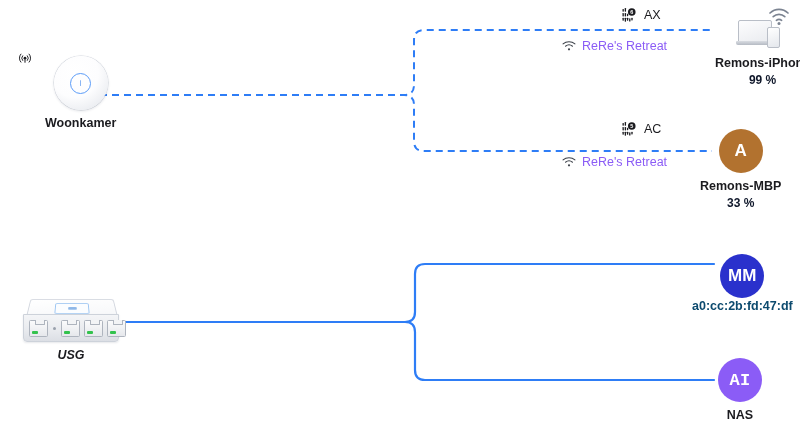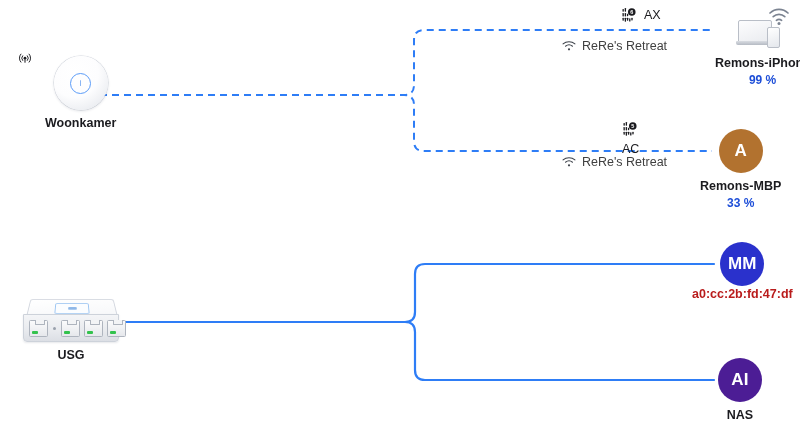--- a/index.html
+++ b/index.html
@@ -58,27 +58,27 @@
     font-size: 12.5px;
     font-weight: bold;
     color: #1b1b1f;
     margin-top: 6px;
     white-space: nowrap;
     line-height: 1.25;
   }
   .node-sublabel {
     font-size: 12px;
     font-weight: bold;
-    color: #1d4ed8;
+    color: #0f172a;
     margin-top: 1px;
     white-space: nowrap;
     line-height: 1.2;
   }
   .node-sublabel.mac {
-    color: #b91c1c;
+    color: #0c4a6e;
     font-size: 12.5px;
   }
 
   
   .ap-device {
     width: 54px;
     height: 54px;
     border-radius: 50%;
     background:
       radial-gradient(circle at 38% 32%, #ffffff 0%, #fdfdfe 48%, #eceef2 78%, #dfe2e8 100%);
@@ -275,21 +275,21 @@
     white-space: nowrap;
     display: flex;
     align-items: center;
     gap: 6px;
     font-size: 12.5px;
     color: #1b1b1f;
     line-height: 1;
     justify-content: center;
   }
   .link-caption.ssid {
-    color: #404040;
+    color: #8b5cf6;
   }
   .wifi-std-badge {
     display: inline-flex;
     align-items: center;
     justify-content: center;
   }
 </style>
 </head>
 <body>
 
@@ -372,21 +372,21 @@
         <path d="M2 5 A13 13 0 0 1 20 5" stroke="#7b8391" stroke-width="1.7" fill="none" stroke-linecap="round"></path>
         <path d="M5.2 8.6 A8.5 8.5 0 0 1 16.8 8.6" stroke="#7b8391" stroke-width="1.7" fill="none" stroke-linecap="round"></path>
         <path d="M8.4 12.3 A4.2 4.2 0 0 1 13.6 12.3" stroke="#7b8391" stroke-width="1.7" fill="none" stroke-linecap="round"></path>
         <circle cx="11" cy="15.6" r="1.5" fill="#7b8391"></circle>
       </svg>
     </div>
     <div class="node-label">Remons-iPhone</div>
     <div class="node-sublabel">99 %</div>
   </div>
 
-  <div class="link-caption" style="left:622px; top:122px;flex-direction:column;">
+  <div class="link-caption" style="left:622px; top:122px;">
     <span class="wifi-std-badge">
       <svg width="16" height="15" viewBox="0 0 18 17">
         <g fill="#1b1b1f">
           <rect x="0.5" y="1" width="1.5" height="3.2" rx="0.5"></rect>
           <rect x="3" y="0" width="1.5" height="4.2" rx="0.5"></rect>
           <rect x="0.5" y="5.6" width="1.5" height="4" rx="0.5"></rect>
           <rect x="3" y="5.6" width="1.5" height="4" rx="0.5"></rect>
           <rect x="0.5" y="11" width="1.5" height="3.4" rx="0.5"></rect>
           <rect x="3" y="11" width="1.5" height="4.6" rx="0.5"></rect>
           <rect x="5.5" y="11" width="1.5" height="3.4" rx="0.5"></rect>
@@ -413,43 +413,43 @@
   </div>
 
   <div class="node" style="left:700px; top:129px;">
     <div class="avatar" style="background:#b2722f;">
       <span>A</span>
     </div>
     <div class="node-label">Remons-MBP</div>
     <div class="node-sublabel">33 %</div>
   </div>
 
-  <div class="node" style="left:23px; top:296px;">
+  <div class="node" style="left:23px; top:296px;font-style:italic;">
     <div class="usg-device">
       <div class="usg-top">
         <div class="usg-logo"></div>
       </div>
       <div class="usg-face">
         <div class="usg-port"></div>
         <div class="usg-led"></div>
         <div class="usg-port"></div>
         <div class="usg-port"></div>
         <div class="usg-port"></div>
       </div>
     </div>
     <div class="node-label">USG</div>
   </div>
 
-  <div class="node" style="left:692px; top:242px;justify-content:flex-end;">
+  <div class="node" style="left:692px; top:254px;justify-content:flex-end;">
     <div class="avatar" style="background:#2a31cc;">
       <span>MM</span>
     </div>
     <div class="node-sublabel mac">a0:cc:2b:fd:47:df</div>
   </div>
 
   <div class="node" style="left:718px; top:358px;">
-    <div class="avatar" style="background:#4c1d95;">
+    <div class="avatar" style="background:#8b5cf6;font-family:Liberation Mono, monospace;">
       <span>AI</span>
     </div>
     <div class="node-label">NAS</div>
   </div>
 
 </div>
 
 </body></html>

